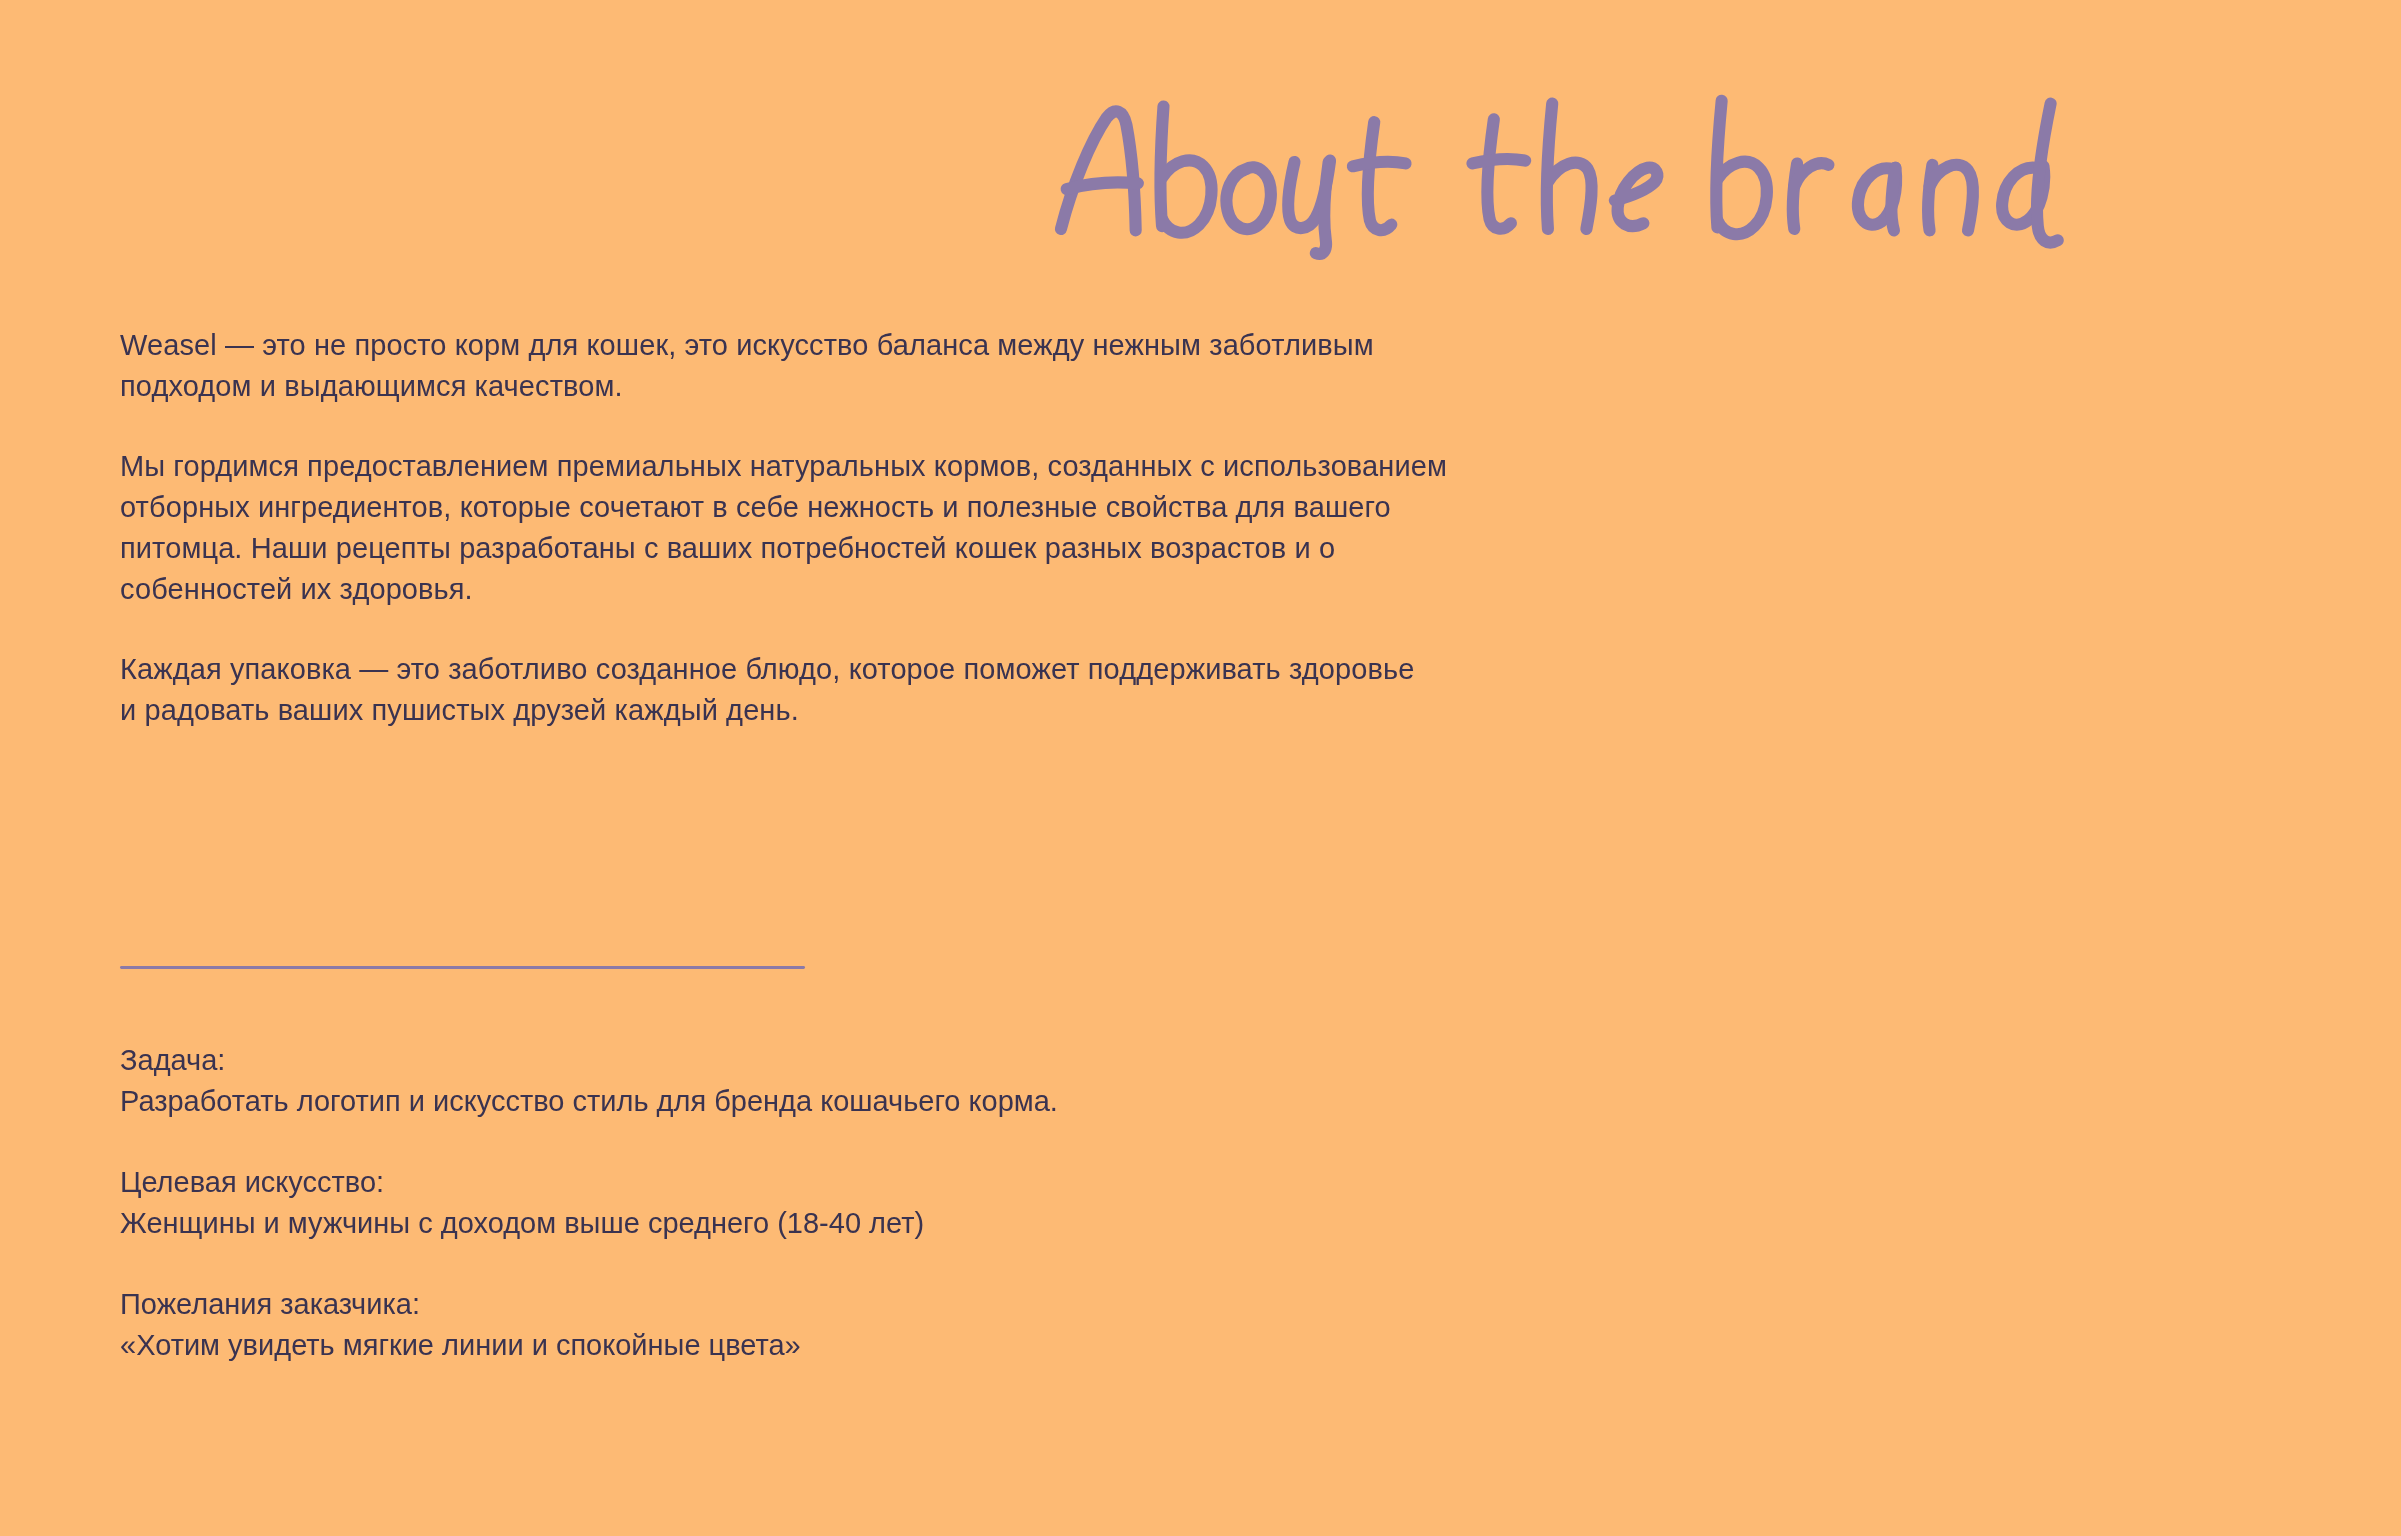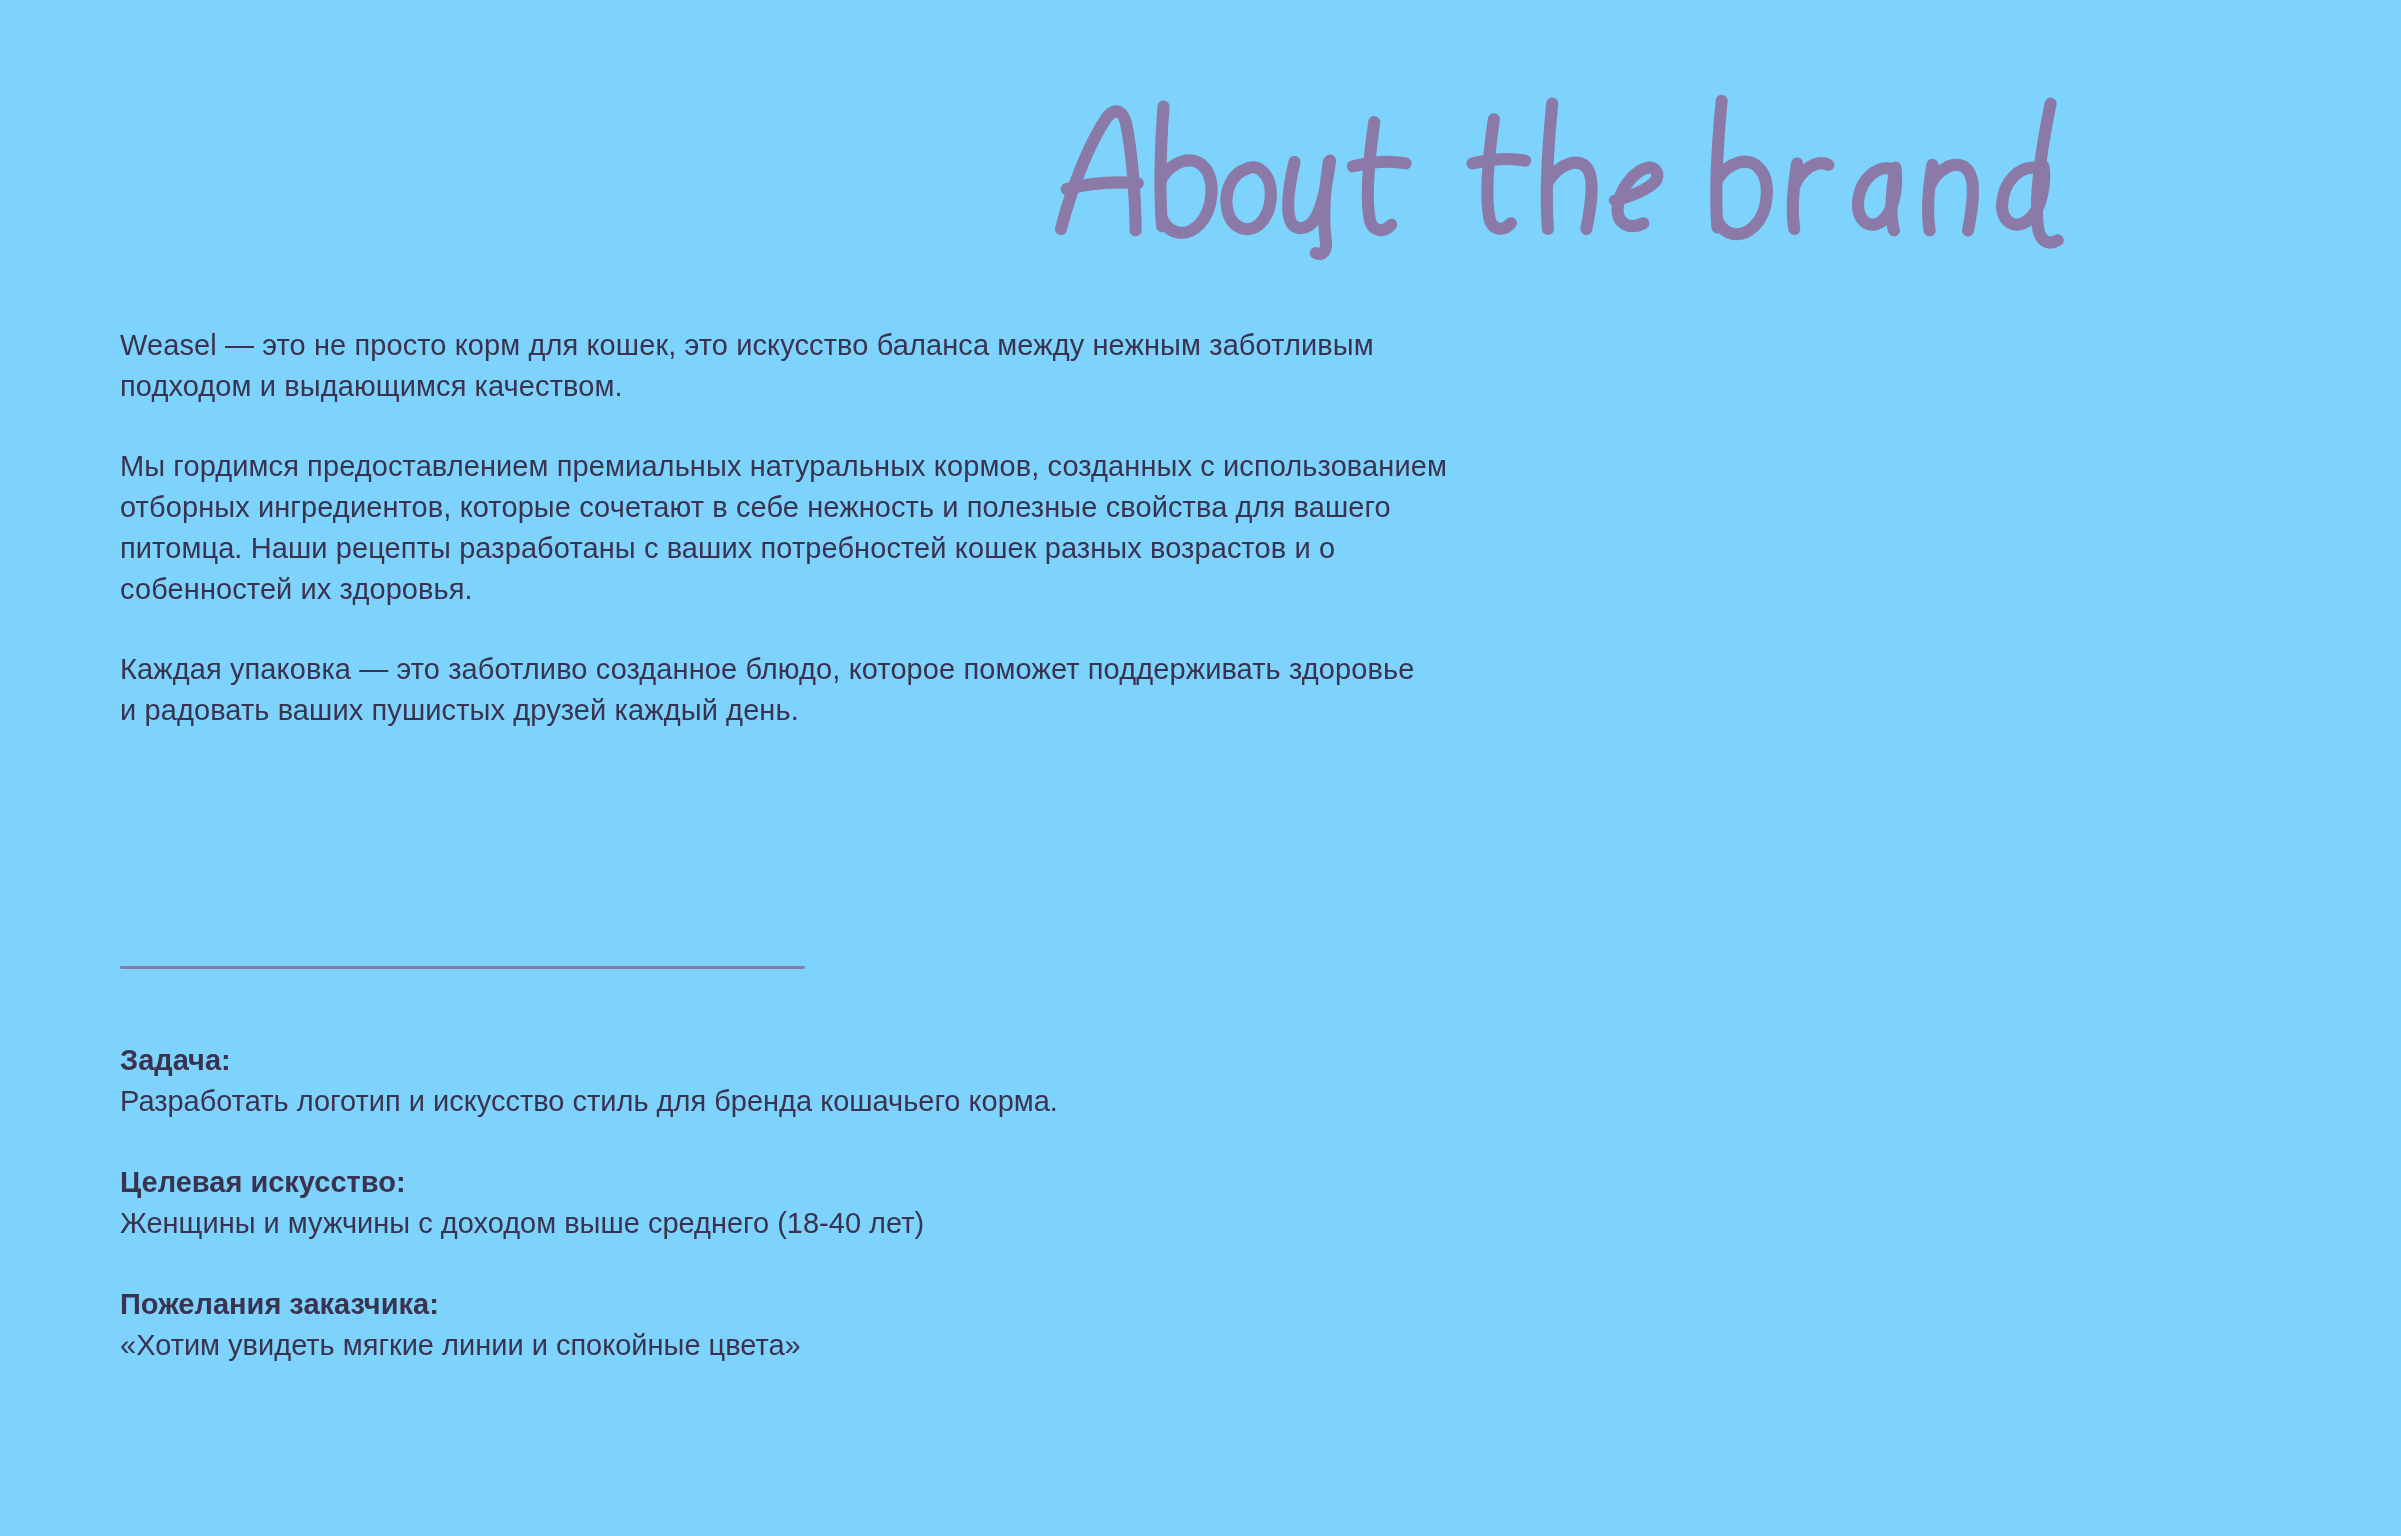--- a/index.html
+++ b/index.html
@@ -5,21 +5,21 @@
   html,body{margin:0;padding:0;}
   body{
     width:2401px;height:1537px;
     background:#eaeaea;
     font-family:"Liberation Sans", sans-serif;
     overflow:hidden;
     position:relative;
   }
   .slide{
     position:absolute;inset:0;
-    background:#7dd3fc;
+    background:#fdba74;
   }
   
   .title-wrap{
     position:absolute;
     top:78px; right:107px;
     width:1284px; height:185px;
     display:flex; align-items:flex-start; justify-content:flex-end;
   }
   .title-svg{display:block;height:178px;width:auto;overflow:visible;}
   
@@ -59,21 +59,21 @@
     top:1040px;
     width:2182px;
   }
   .brief-group{margin:0 0 40px 0;}
   .brief-group:last-child{margin-bottom:0;}
   .brief-label{
     color:#3a3350;
     font-size:29px;
     line-height:41px;
     margin:0;
-    font-weight:700;
+    font-weight:400;
   }
   .brief-value{
     color:#3a3350;
     font-size:29px;
     line-height:41px;
     margin:0;
     font-weight:400;
   }
 </style>
 </head>

